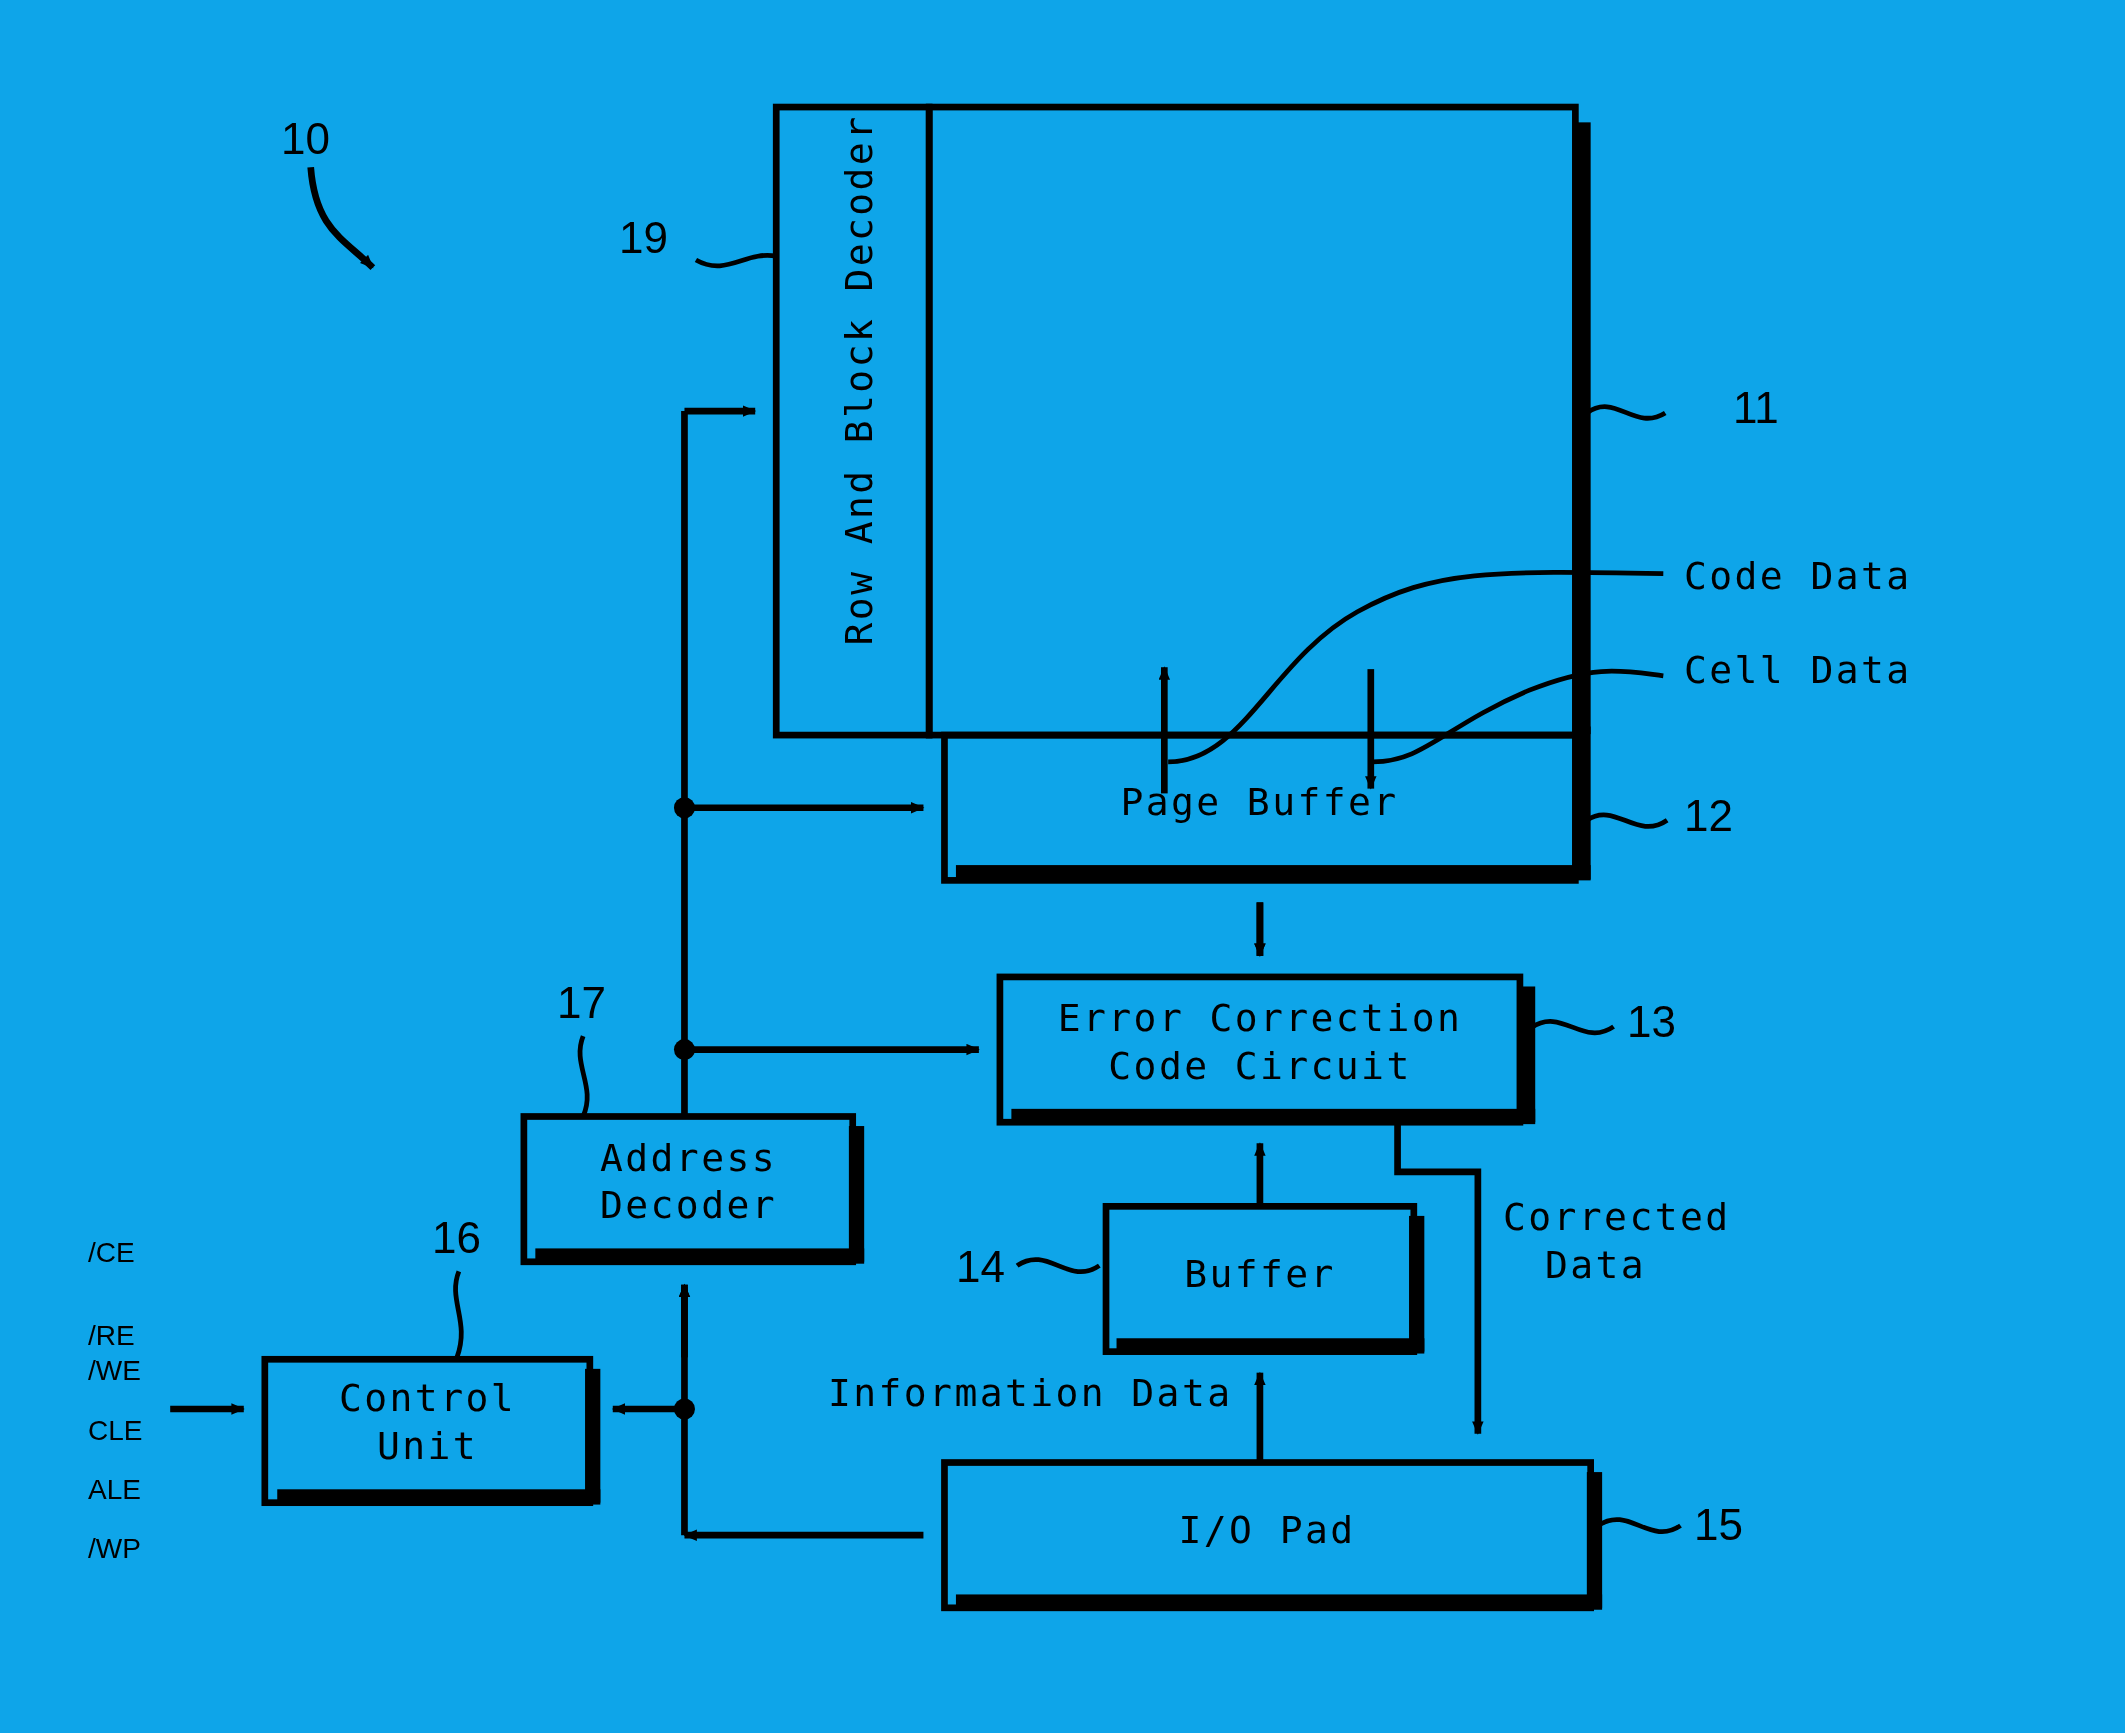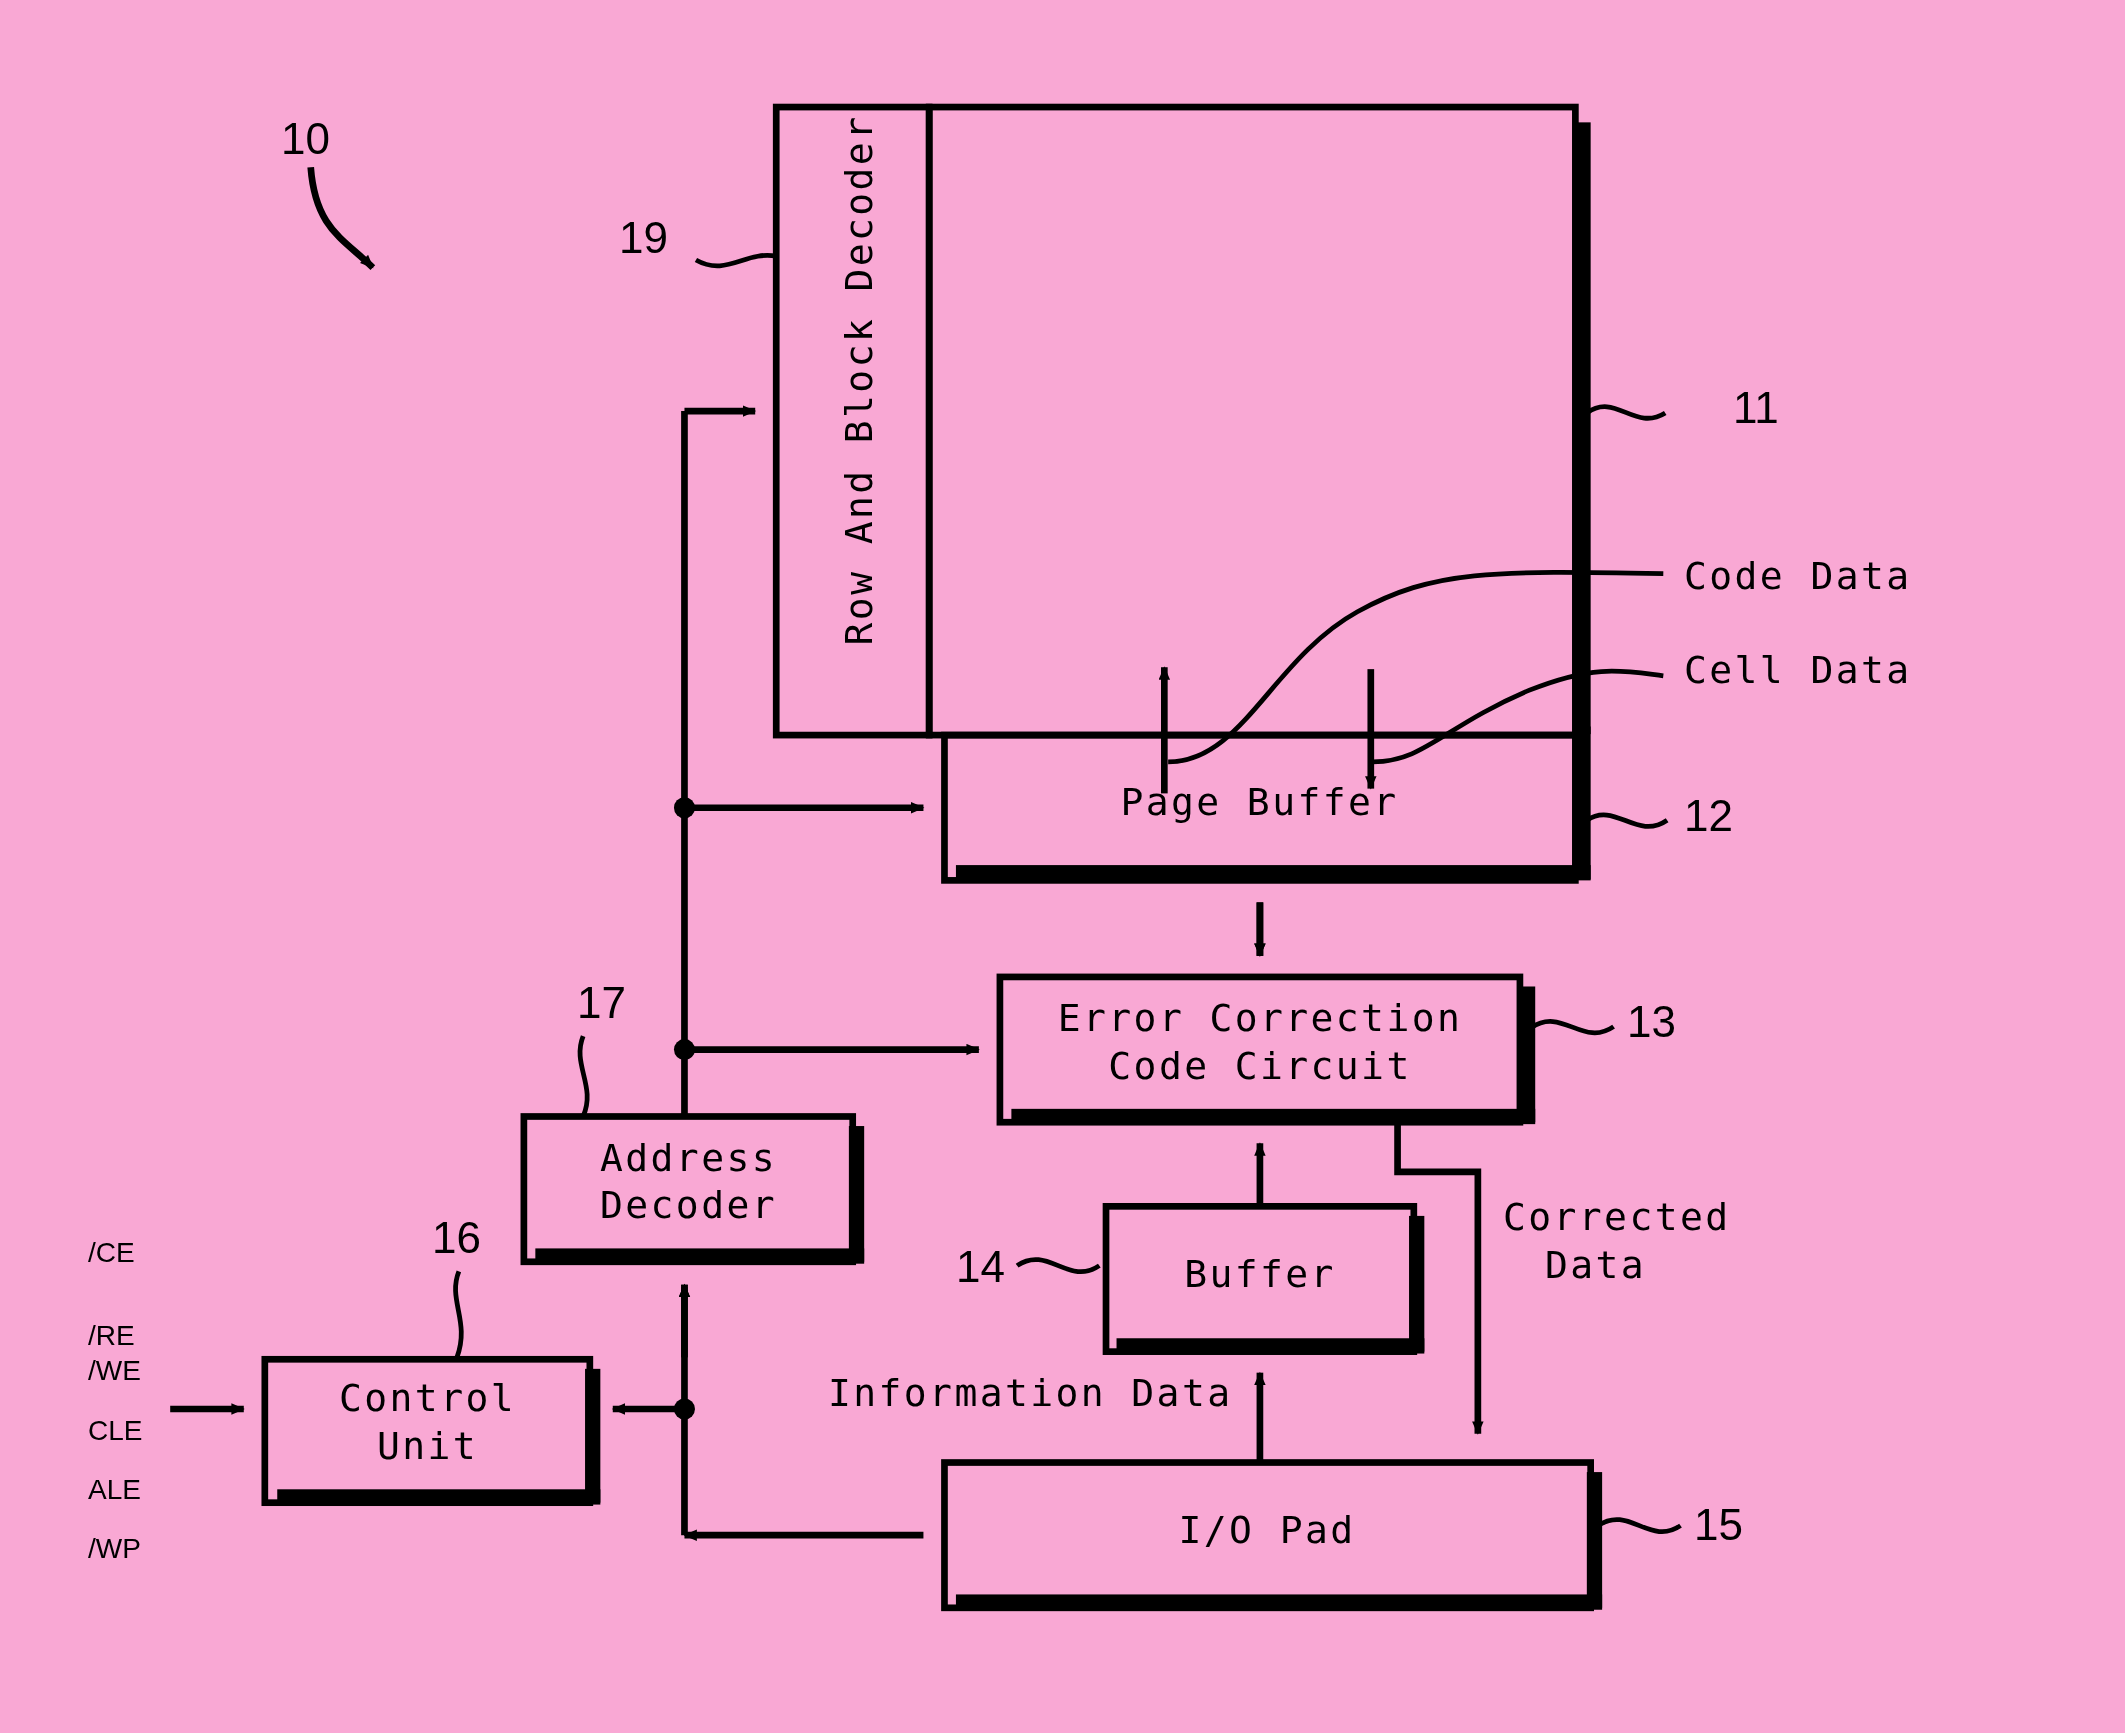--- a/index.html
+++ b/index.html
@@ -7,21 +7,21 @@
     padding: 0;
     background: #ffffff;
   }
   body {
     font-family: "DejaVu Sans Mono", monospace;
   }
   #root {
     position: relative;
     width: 2126px;
     height: 1734px;
-    background: #f9a8d4;
+    background: #0ea5e9;
     overflow: hidden;
   }
   svg.layer {
     position: absolute;
     left: 0;
     top: 0;
     width: 2126px;
     height: 1734px;
   }
   .lbl {
@@ -190,21 +190,21 @@
 
   <div class="lbl flowlabel" style="left:1684px; top:554px;">Code Data</div>
   <div class="lbl flowlabel" style="left:1684px; top:648px;">Cell Data</div>
 
   <div class="lbl blocklabel" style="left:1000px; top:1044px; width:520px;">Code Circuit</div>
   <div class="lbl blocklabel" style="left:1000px; top:996px; width:520px;">Error Correction</div>
   <div class="lbl refnum" style="left:1627px; top:996px;">13</div>
 
   <div class="lbl blocklabel" style="left:524px; top:1136px; width:329px;">Address</div>
   <div class="lbl blocklabel" style="left:524px; top:1183px; width:329px;">Decoder</div>
-  <div class="lbl refnum" style="left:557px; top:977px;margin-left:20px;">17</div>
+  <div class="lbl refnum" style="left:557px; top:977px;">17</div>
 
   <div class="lbl blocklabel" style="left:265px; top:1376px; width:325px;">Control</div>
   <div class="lbl blocklabel" style="left:265px; top:1424px; width:325px;">Unit</div>
   <div class="lbl refnum" style="left:432px; top:1212px;">16</div>
 
   <div class="lbl blocklabel" style="left:1106px; top:1252px; width:308px;">Buffer</div>
   <div class="lbl refnum" style="left:956px; top:1241px;">14</div>
 
   <div class="lbl blocklabel" style="left:944px; top:1508px; width:646px;">I/O Pad</div>
   <div class="lbl refnum" style="left:1694px; top:1499px;">15</div>

